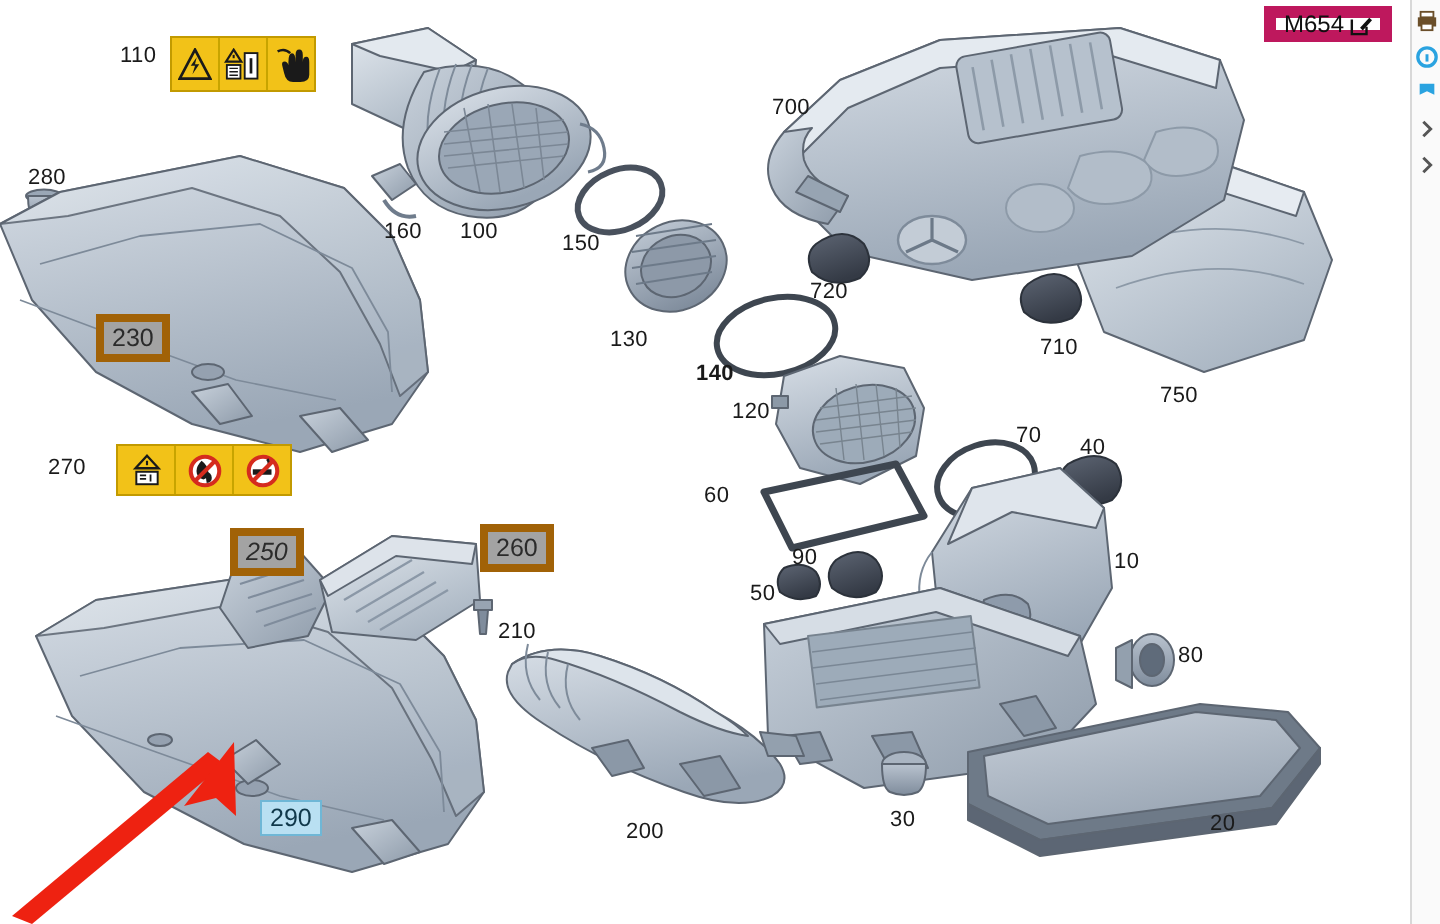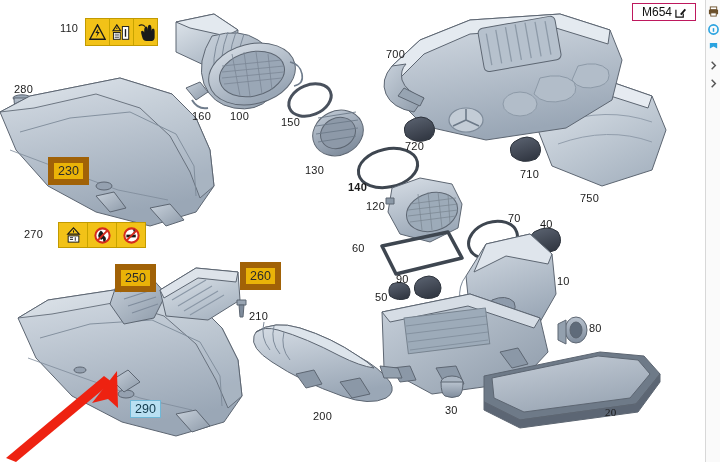--- a/index.html
+++ b/index.html
@@ -8,31 +8,31 @@
   #stage{position:relative;width:720px;height:462px;background:#ffffff;}
 
   
   .sidebar{position:absolute;top:0;right:0;width:14px;height:462px;
            background:#fafafa;border-left:1px solid #d8d8d8;
            display:flex;flex-direction:column;align-items:center;padding-top:3px;gap:7px;}
   .sb-ico{width:11px;height:11px;display:block;}
 
   
   .code-box{position:absolute;left:632px;top:3px;width:64px;height:18px;
-            background:#ffffff;border:1px solid #be185d;
+            background:#ffffff;border:6px solid #be185d;
             display:flex;align-items:center;justify-content:center;gap:3px;
             font-size:12px;color:#101010;box-sizing:border-box;}
   .code-box .pencil{width:11px;height:11px;flex:none;}
 
   
   .lbl{position:absolute;font-size:11px;color:#1a1a1a;white-space:nowrap;
        letter-spacing:.2px;}
   .tag{position:absolute;font-size:12.5px;color:#1a1a1a;white-space:nowrap;
        padding:1px 4px;box-sizing:border-box;line-height:14px;}
-  .tag.grey{background:#eab308;border:6px solid #a16207;color:#2b2b2b;}
+  .tag.grey{background:#a3a3a3;border:4px solid #a16207;color:#2b2b2b;}
   .tag.blue{background:#b9e0f2;border:1px solid #6fb7d6;color:#10384a;}
 
   
   .decal{position:absolute;background:#f2c218;border:1px solid #c29a00;
          display:flex;align-items:stretch;box-sizing:border-box;}
   .decal .cell{flex:1;display:flex;align-items:center;justify-content:center;
                border-right:1px solid #c8a400;}
   .decal .cell:last-child{border-right:none;}
 
   
@@ -367,25 +367,25 @@
   <span class="lbl" style="left:580px;top:192px;">750</span>
   <span class="lbl" style="left:508px;top:212px;">70</span>
   <span class="lbl" style="left:540px;top:218px;">40</span>
   <span class="lbl" style="left:557px;top:275px;">10</span>
   <span class="lbl" style="left:396px;top:273px;">90</span>
   <span class="lbl" style="left:375px;top:291px;">50</span>
   <span class="lbl" style="left:589px;top:322px;">80</span>
   <span class="lbl" style="left:249px;top:310px;">210</span>
   <span class="lbl" style="left:313px;top:410px;">200</span>
   <span class="lbl" style="left:445px;top:404px;">30</span>
-  <span class="lbl" style="left:605px;top:406px;font-family:Liberation Serif, serif;">20</span>
+  <span class="lbl" style="left:605px;top:406px;">20</span>
   <span class="lbl" style="left:24px;top:228px;">270</span>
 
   <span class="tag grey" style="left:48px;top:157px;">230</span>
-  <span class="tag grey" style="left:115px;top:264px;">250</span>
+  <span class="tag grey" style="left:115px;top:264px;font-style:italic;">250</span>
   <span class="tag grey" style="left:240px;top:262px;">260</span>
   <span class="tag blue" style="left:130px;top:400px;">290</span>
 
   <div class="code-box">
     <span>M654</span>
     <span class="pencil">
       <svg width="11" height="11" viewBox="0 0 12 12">
         <path d="M1 3 L1 11 L9 11 L9 7" fill="none" stroke="#111" stroke-width="1.3"></path>
         <path d="M5.5 7.5 L10.5 2 L12 3.4 L7 9 Z" fill="#111"></path>
       </svg>

